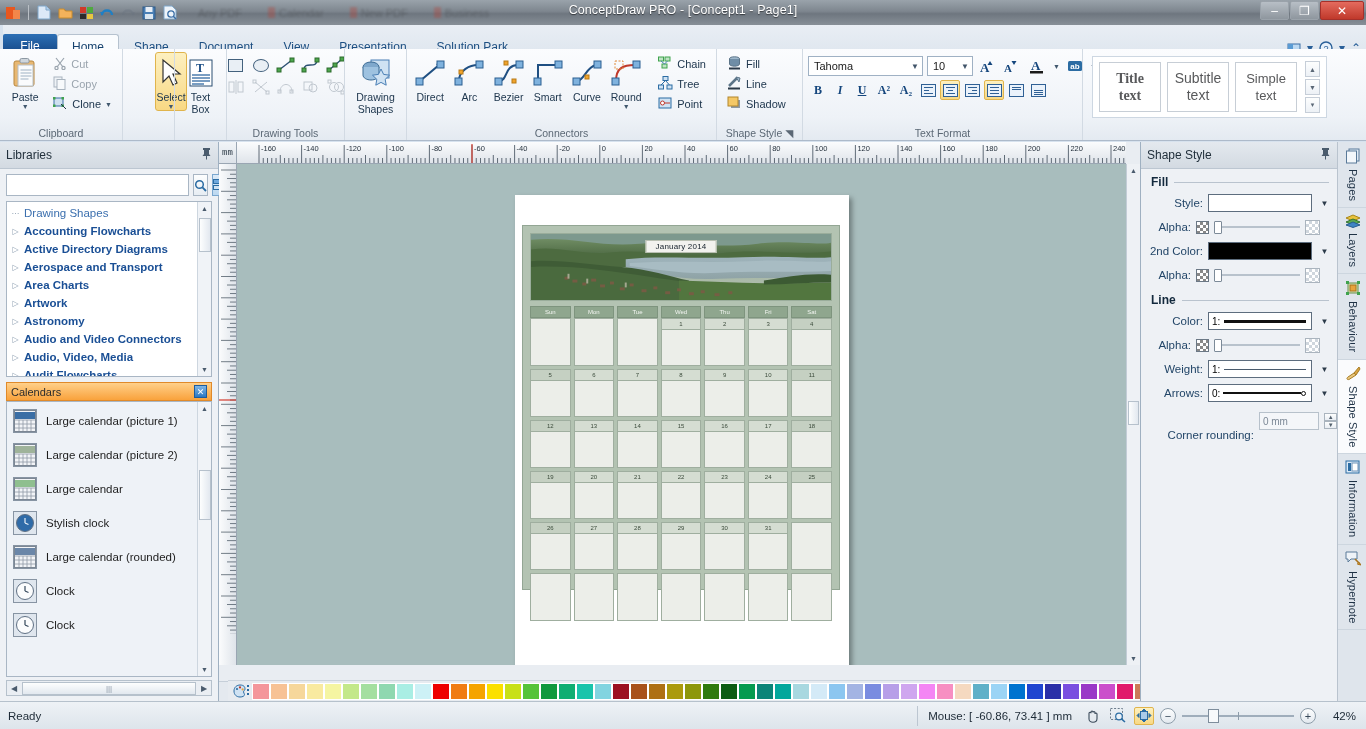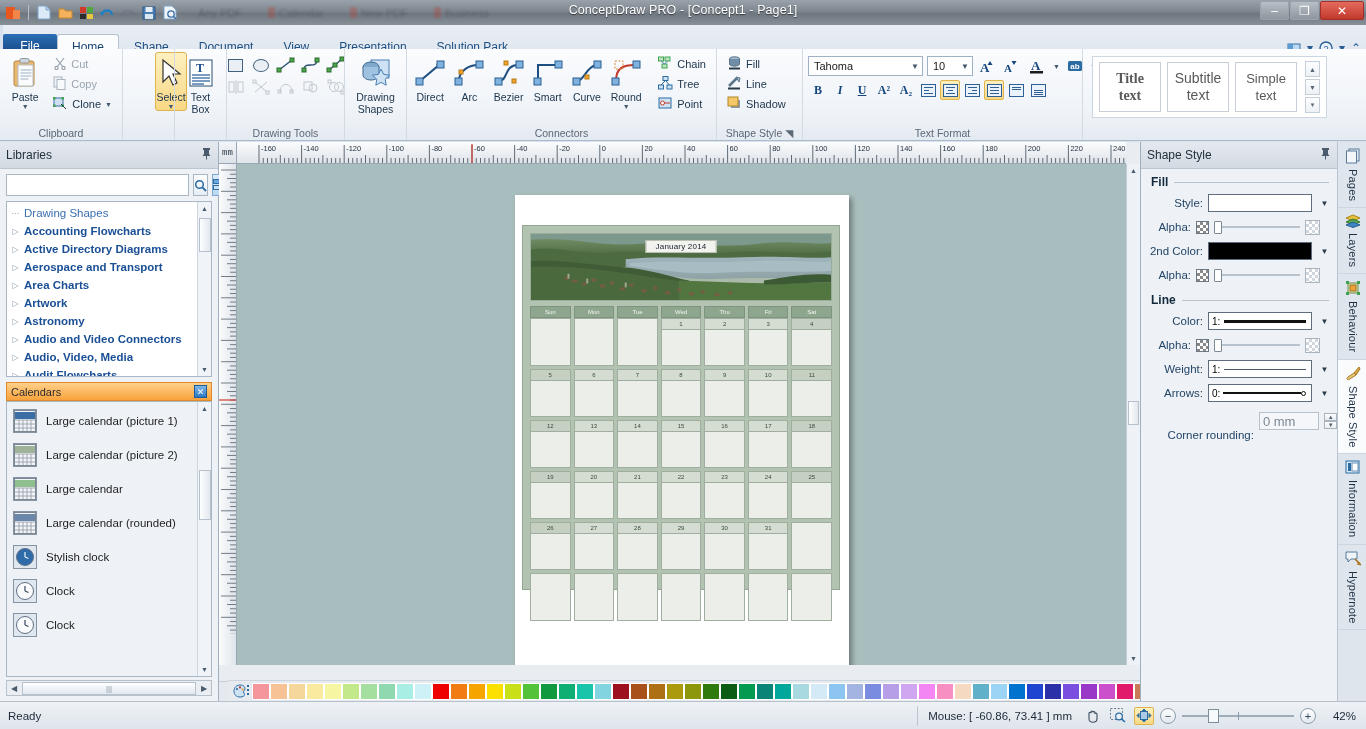--- a/index.html
+++ b/index.html
@@ -1003,35 +1003,35 @@
                 <rect x="1" y="2" width="20" height="7" fill="#8fbf8f"></rect>
                 <g stroke="#8f9aa6" stroke-width="0.8">
                   <path d="M1 10h20M1 14h20M1 18h20M5 10v11M9 10v11M13 10v11M17 10v11"></path>
                 </g>
                 <rect x="0.5" y="0.5" width="21" height="21" fill="none" stroke="#7c8794"></rect>
               </svg></span>
             <span class="lib-nm">Large calendar</span>
           </div>
           <div class="lib-row">
             <span class="lib-ic"><svg width="22" height="22" viewBox="0 0 22 22">
+                <circle cx="11" cy="11" r="8.5" fill="#2f6ba8" stroke="#5f7084"></circle>
+                <path d="M11 11 L11 6 M11 11 L14.5 12.5" stroke="#eaf1f8" stroke-width="1.2" fill="none"></path>
+              </svg></span>
+            <span class="lib-nm">Stylish clock</span>
+          </div>
+          <div class="lib-row">
+            <span class="lib-ic"><svg width="22" height="22" viewBox="0 0 22 22">
                 <rect x="0" y="0" width="22" height="22" fill="#f2f4f7"></rect>
                 <rect x="1" y="2" width="20" height="7" fill="#6a86a8"></rect>
                 <g stroke="#8f9aa6" stroke-width="0.8">
                   <path d="M1 10h20M1 14h20M1 18h20M5 10v11M9 10v11M13 10v11M17 10v11"></path>
                 </g>
                 <rect x="0.5" y="0.5" width="21" height="21" fill="none" stroke="#7c8794"></rect>
               </svg></span>
             <span class="lib-nm">Large calendar (rounded)</span>
-          </div>
-          <div class="lib-row">
-            <span class="lib-ic"><svg width="22" height="22" viewBox="0 0 22 22">
-                <circle cx="11" cy="11" r="8.5" fill="#2f6ba8" stroke="#5f7084"></circle>
-                <path d="M11 11 L11 6 M11 11 L14.5 12.5" stroke="#eaf1f8" stroke-width="1.2" fill="none"></path>
-              </svg></span>
-            <span class="lib-nm">Stylish clock</span>
           </div>
           <div class="lib-row">
             <span class="lib-ic"><svg width="22" height="22" viewBox="0 0 22 22">
                 <circle cx="11" cy="11" r="8.5" fill="#fbfcfd" stroke="#5f7084"></circle>
                 <path d="M11 11 L11 6 M11 11 L14.5 12.5" stroke="#35485c" stroke-width="1.2" fill="none"></path>
               </svg></span>
             <span class="lib-nm">Clock</span>
           </div>
           <div class="lib-row">
             <span class="lib-ic"><svg width="22" height="22" viewBox="0 0 22 22">
@@ -1876,21 +1876,21 @@
           <span style="flex:1;display:flex;align-items:center;margin-left:3px;margin-right:2px;">
             <span style="flex:1;height:2px;background:#111;"></span>
             <span style="width:5px;height:5px;border:1px solid #111;border-radius:50%;"></span>
           </span>
         </span>
         <span class="fdrop">▼</span>
       </div>
 
       <div class="frow" style="margin-top:4px;">
         <span class="flabel" style="width:110px;margin-top:28px;">Corner rounding:</span>
-        <span class="fbox" style="width:62px;border-color:#b7c1cb;color:#7c8896;font-size:13px;background:#f4f6f9;">0 mm</span>
+        <span class="fbox" style="width:62px;border-color:#b7c1cb;color:#7c8896;font-size:10px;background:#f4f6f9;">0 mm</span>
         <span class="spin">
             <i>▲</i>
             <i>▼</i>
           </span>
       </div>
     </div>
 
     <div class="vtabs" id="vtabs">
         <div class="vtab">
           <span><svg width="16" height="16" viewBox="0 0 16 16">

